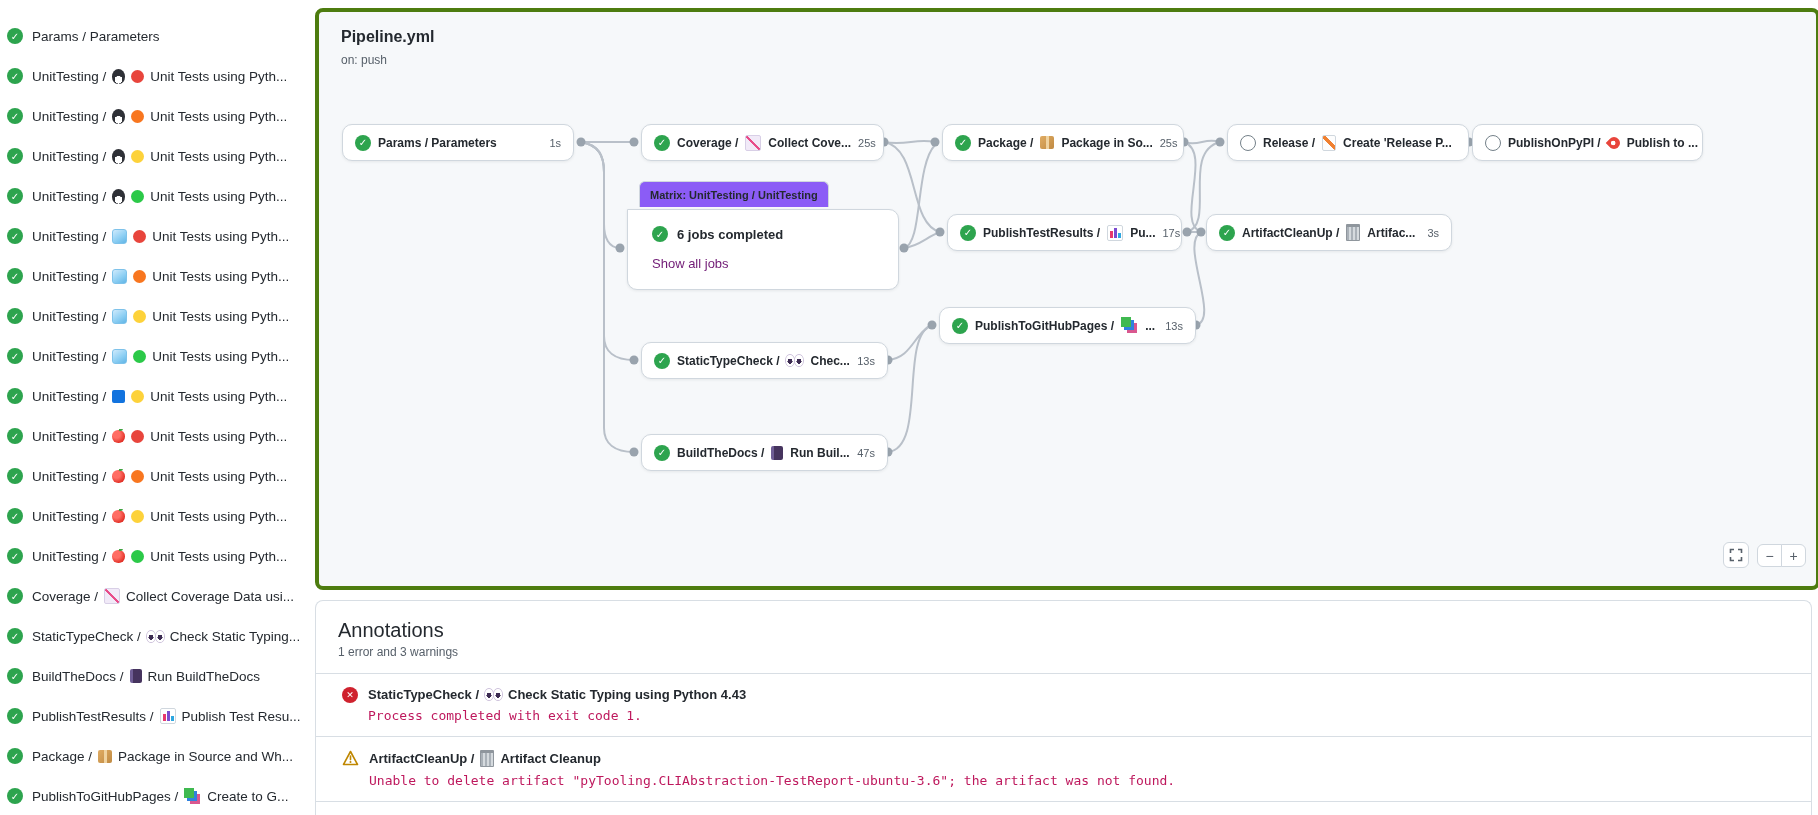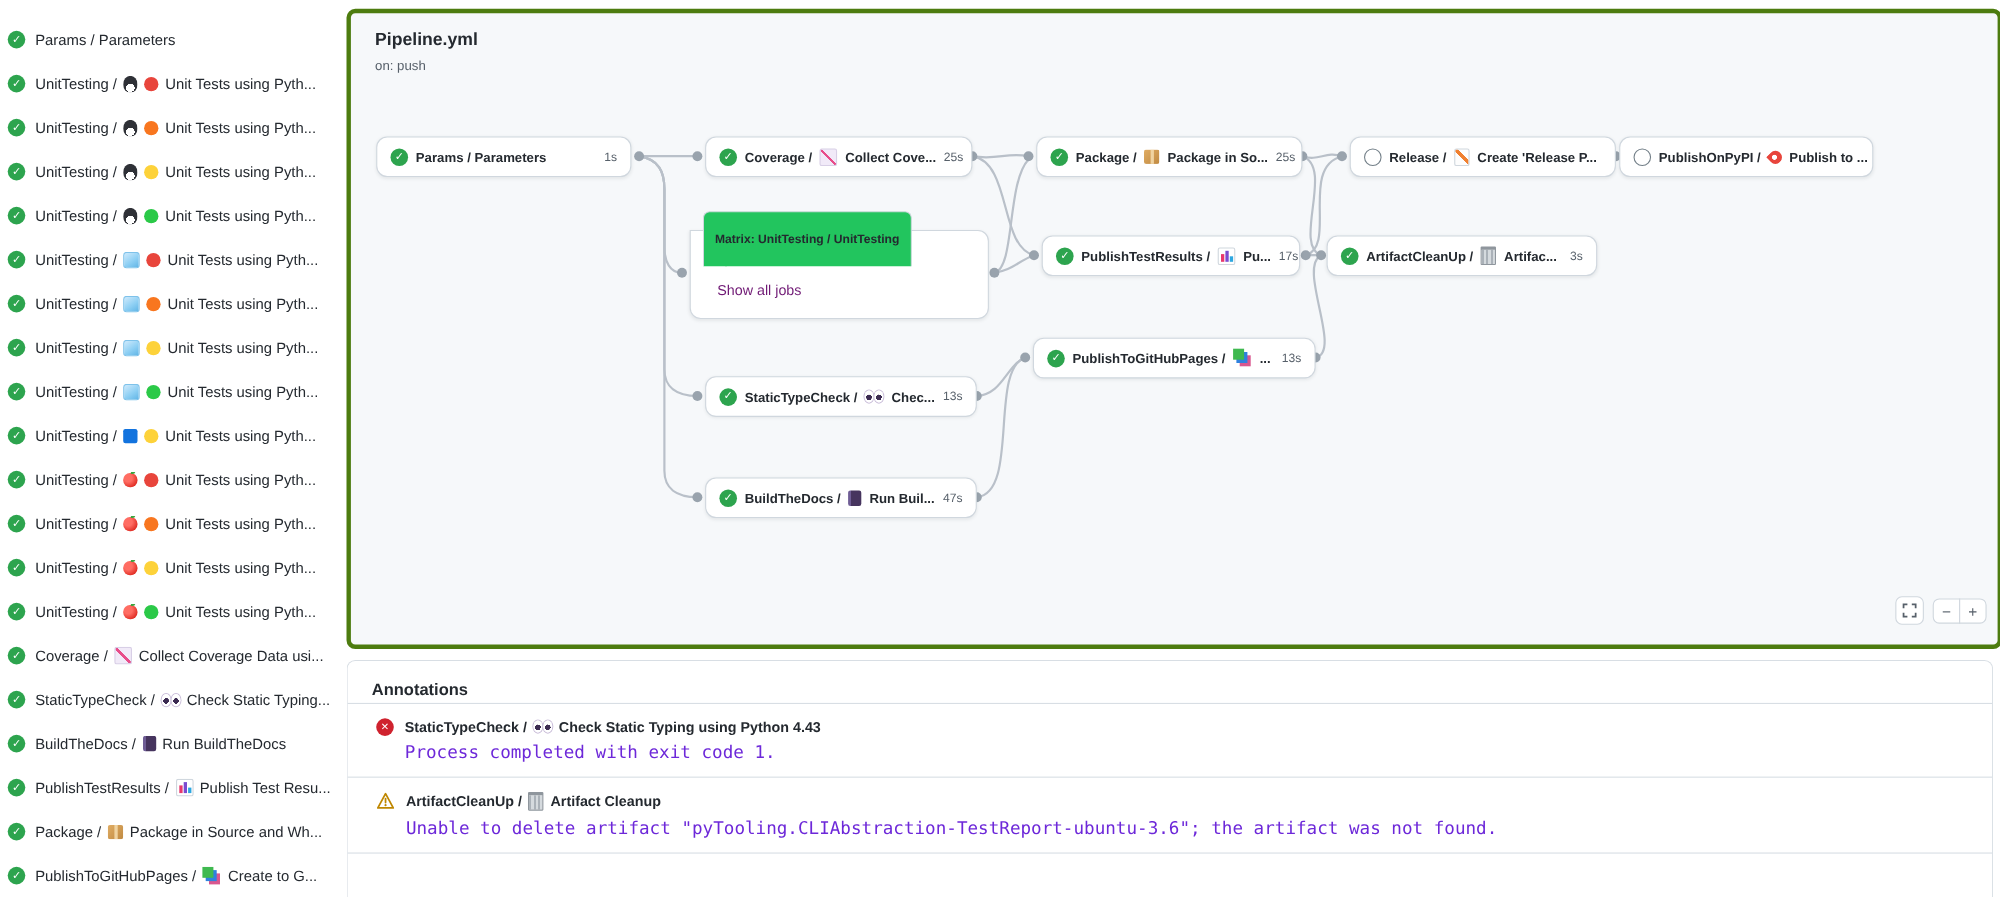--- a/index.html
+++ b/index.html
@@ -64,44 +64,44 @@
   #n-params{left:23px;top:112px;width:232px}
   #n-coverage{left:322px;top:112px;width:243px}
   #n-package{left:623px;top:112px;width:242px}
   #n-release{left:908px;top:112px;width:242px}
   #n-pypi{left:1153px;top:112px;width:231px}
   #n-ptr{left:628px;top:202px;width:235px}
   #n-acu{left:887px;top:202px;width:246px}
   #n-pgh{left:620px;top:295px;width:257px}
   #n-stc{left:322px;top:330px;width:247px}
   #n-btd{left:322px;top:422px;width:247px}
-  #matrix-tab{position:absolute;left:320px;top:180px;height:25px;padding:12px 10px;background:#22c55e;
+  #matrix-tab{position:absolute;left:320px;top:169px;height:25px;padding:0 10px;background:#8b5cf6;
     border:1px solid #d0d7de;border-bottom:none;border-radius:6px 6px 0 0;font-size:11px;font-weight:700;
     display:flex;align-items:center;z-index:2}
   #matrix-box{position:absolute;left:308px;top:197px;width:270px;height:79px;background:#fff;
     border:1px solid #d0d7de;border-radius:0 10px 10px 10px;box-shadow:0 1px 3px rgba(31,35,40,.08)}
   .mx-row{position:absolute;left:24px;top:16px;display:flex;gap:9px;align-items:center;font-size:13px;font-weight:600}
   .mx-link{position:absolute;left:24px;top:46px;font-size:13px;color:#701a75;cursor:pointer}
   
   #fullscreen-btn{position:absolute;left:1404px;top:530px;width:26px;height:26px;background:#fff;
     border:1px solid #d0d7de;border-radius:6px;display:flex;align-items:center;justify-content:center;box-sizing:border-box}
   #zoom-pair{position:absolute;left:1438px;top:532px;display:flex}
   .zoom-btn{width:25px;height:23px;border:1px solid #d0d7de;background:#fff;font-size:14px;color:#57606a;
     display:flex;align-items:center;justify-content:center;box-sizing:border-box}
   #zoom-out{border-radius:6px 0 0 6px}
   #zoom-in{border-radius:0 6px 6px 0;margin-left:-1px}
   
   #ann-panel{position:absolute;left:315px;top:600px;width:1497px;height:216px;background:#fff;
     border:1px solid #d8dee4;border-bottom:none;border-radius:8px 8px 0 0;box-sizing:border-box}
-  #ann-title{margin:18px 0 3px 22px;font-size:15px;font-weight:700}
+  #ann-title{margin:18px 0 3px 22px;font-size:20px;font-weight:400}
   #ann-sub{margin:0 0 14px 22px;font-size:12px;color:#57606a}
   .ann-row{border-top:1px solid #d8dee4;padding:13px 22px 13px 26px;display:flex;gap:10px;align-items:flex-start}
   .ann-row-body{display:flex;flex-direction:column;gap:6px}
   .ann-row-title{font-size:13px;font-weight:700;display:flex;gap:6px;align-items:center;white-space:nowrap}
-  .ann-msg{font-family:"DejaVu Sans Mono","Liberation Mono",monospace;font-size:16px;color:#6d28d9;white-space:nowrap}
+  .ann-msg{font-family:"DejaVu Sans Mono","Liberation Mono",monospace;font-size:13px;color:#be185d;white-space:nowrap}
   .ann-stub{border-top:1px solid #d8dee4;height:12px}
 </style>
 </head>
 <body>
 
 <div id="sidebar">
   <div class="sb-row">
     <span class="ic-check"></span>
     <span class="sb-label">
         <span>Params / Parameters</span>
@@ -402,20 +402,21 @@
     </svg>
   </div>
   <div id="zoom-pair">
     <div class="zoom-btn" id="zoom-out">−</div>
     <div class="zoom-btn" id="zoom-in">+</div>
   </div>
 </div>
 
 <div id="ann-panel">
   <div id="ann-title">Annotations</div>
+  <div id="ann-sub">1 error and 3 warnings</div>
 
   <div class="ann-row">
     <span class="ic-error"></span>
     <div class="ann-row-body">
       <div class="ann-row-title">
         <span>StaticTypeCheck /</span>
         <span class="osicon icon-eyes"></span>
         <span>Check Static Typing using Python 4.43</span>
       </div>
       <div class="ann-msg">Process completed with exit code 1.</div>

